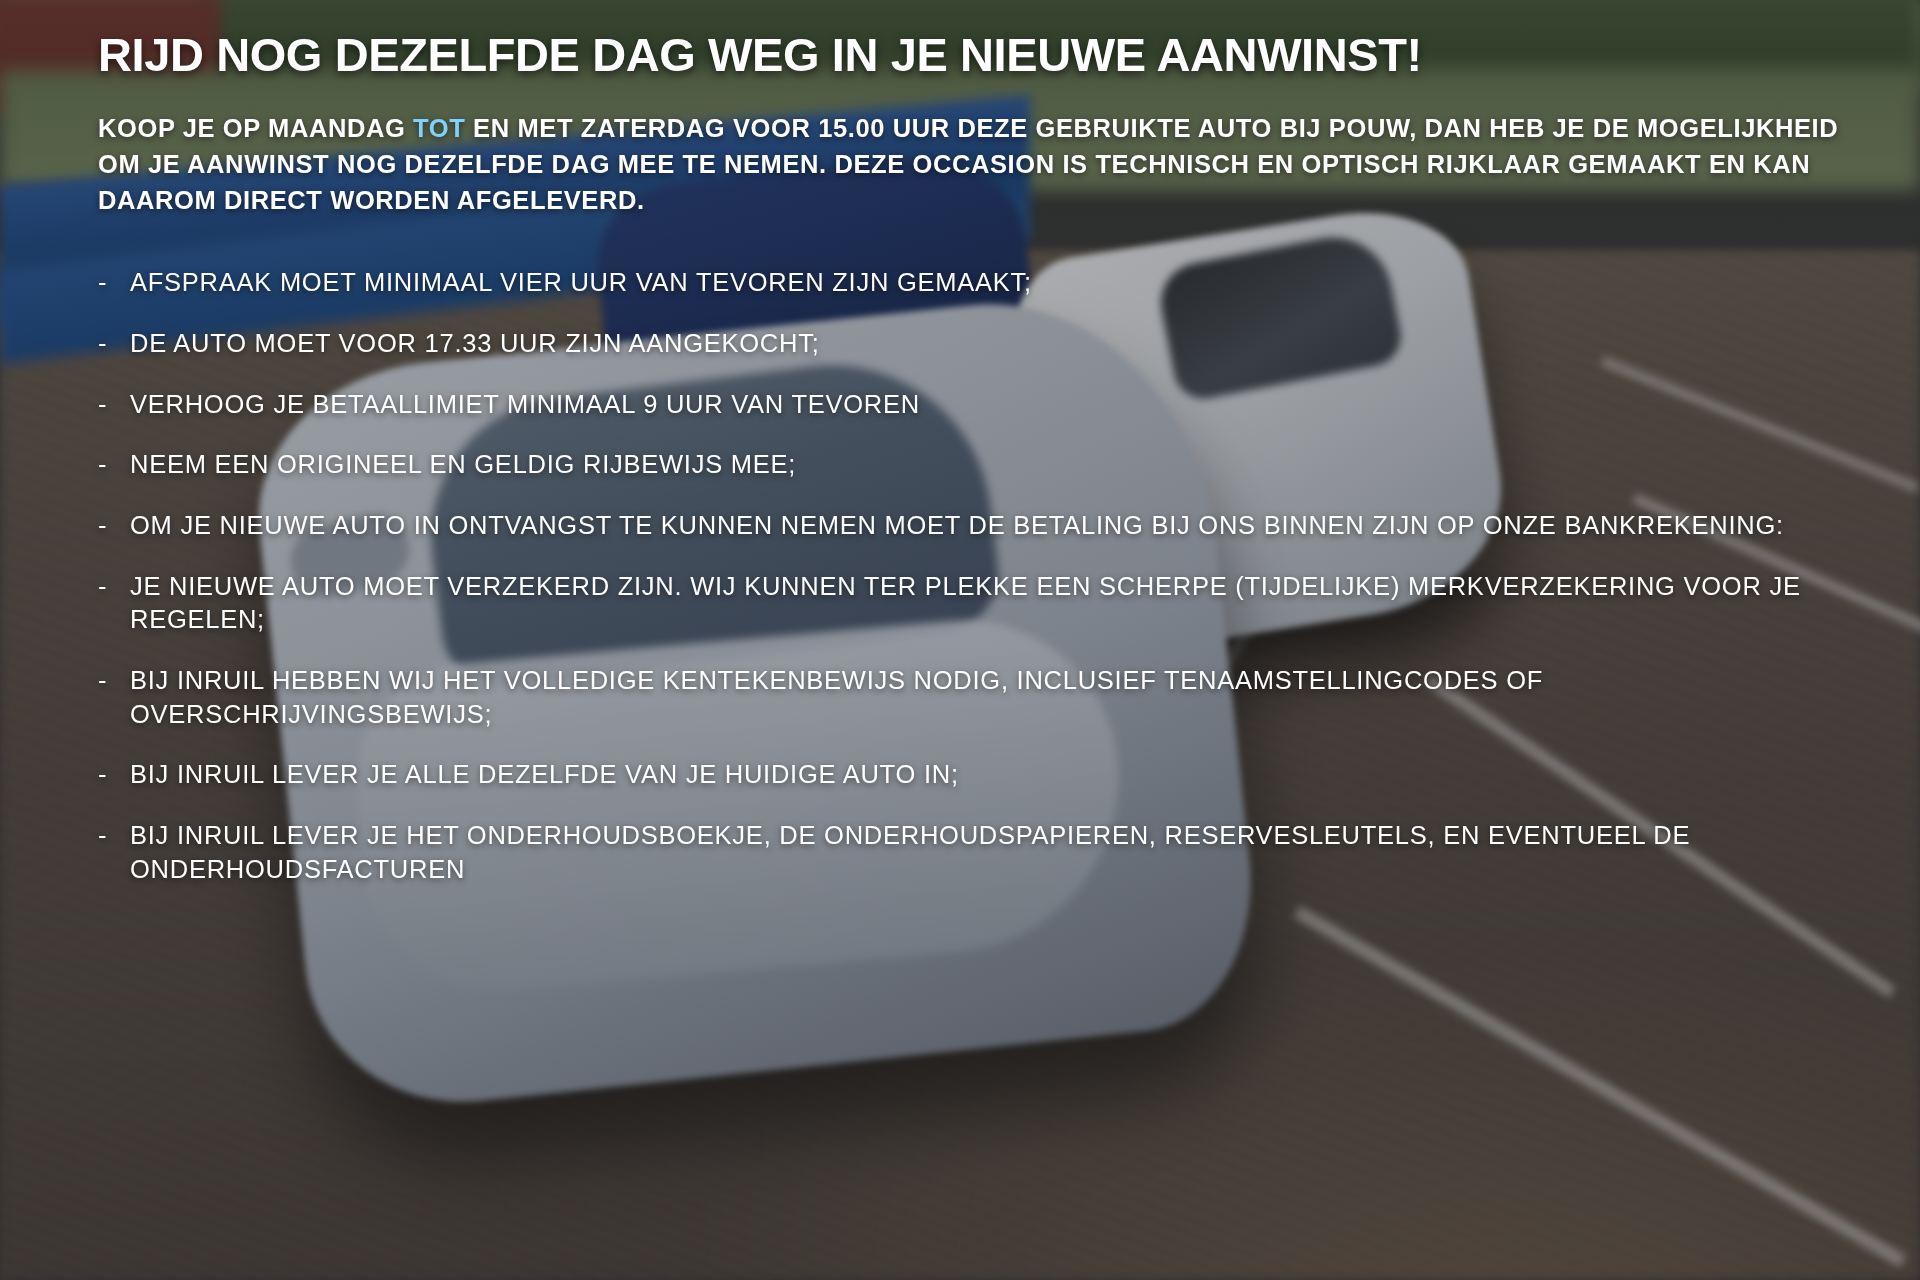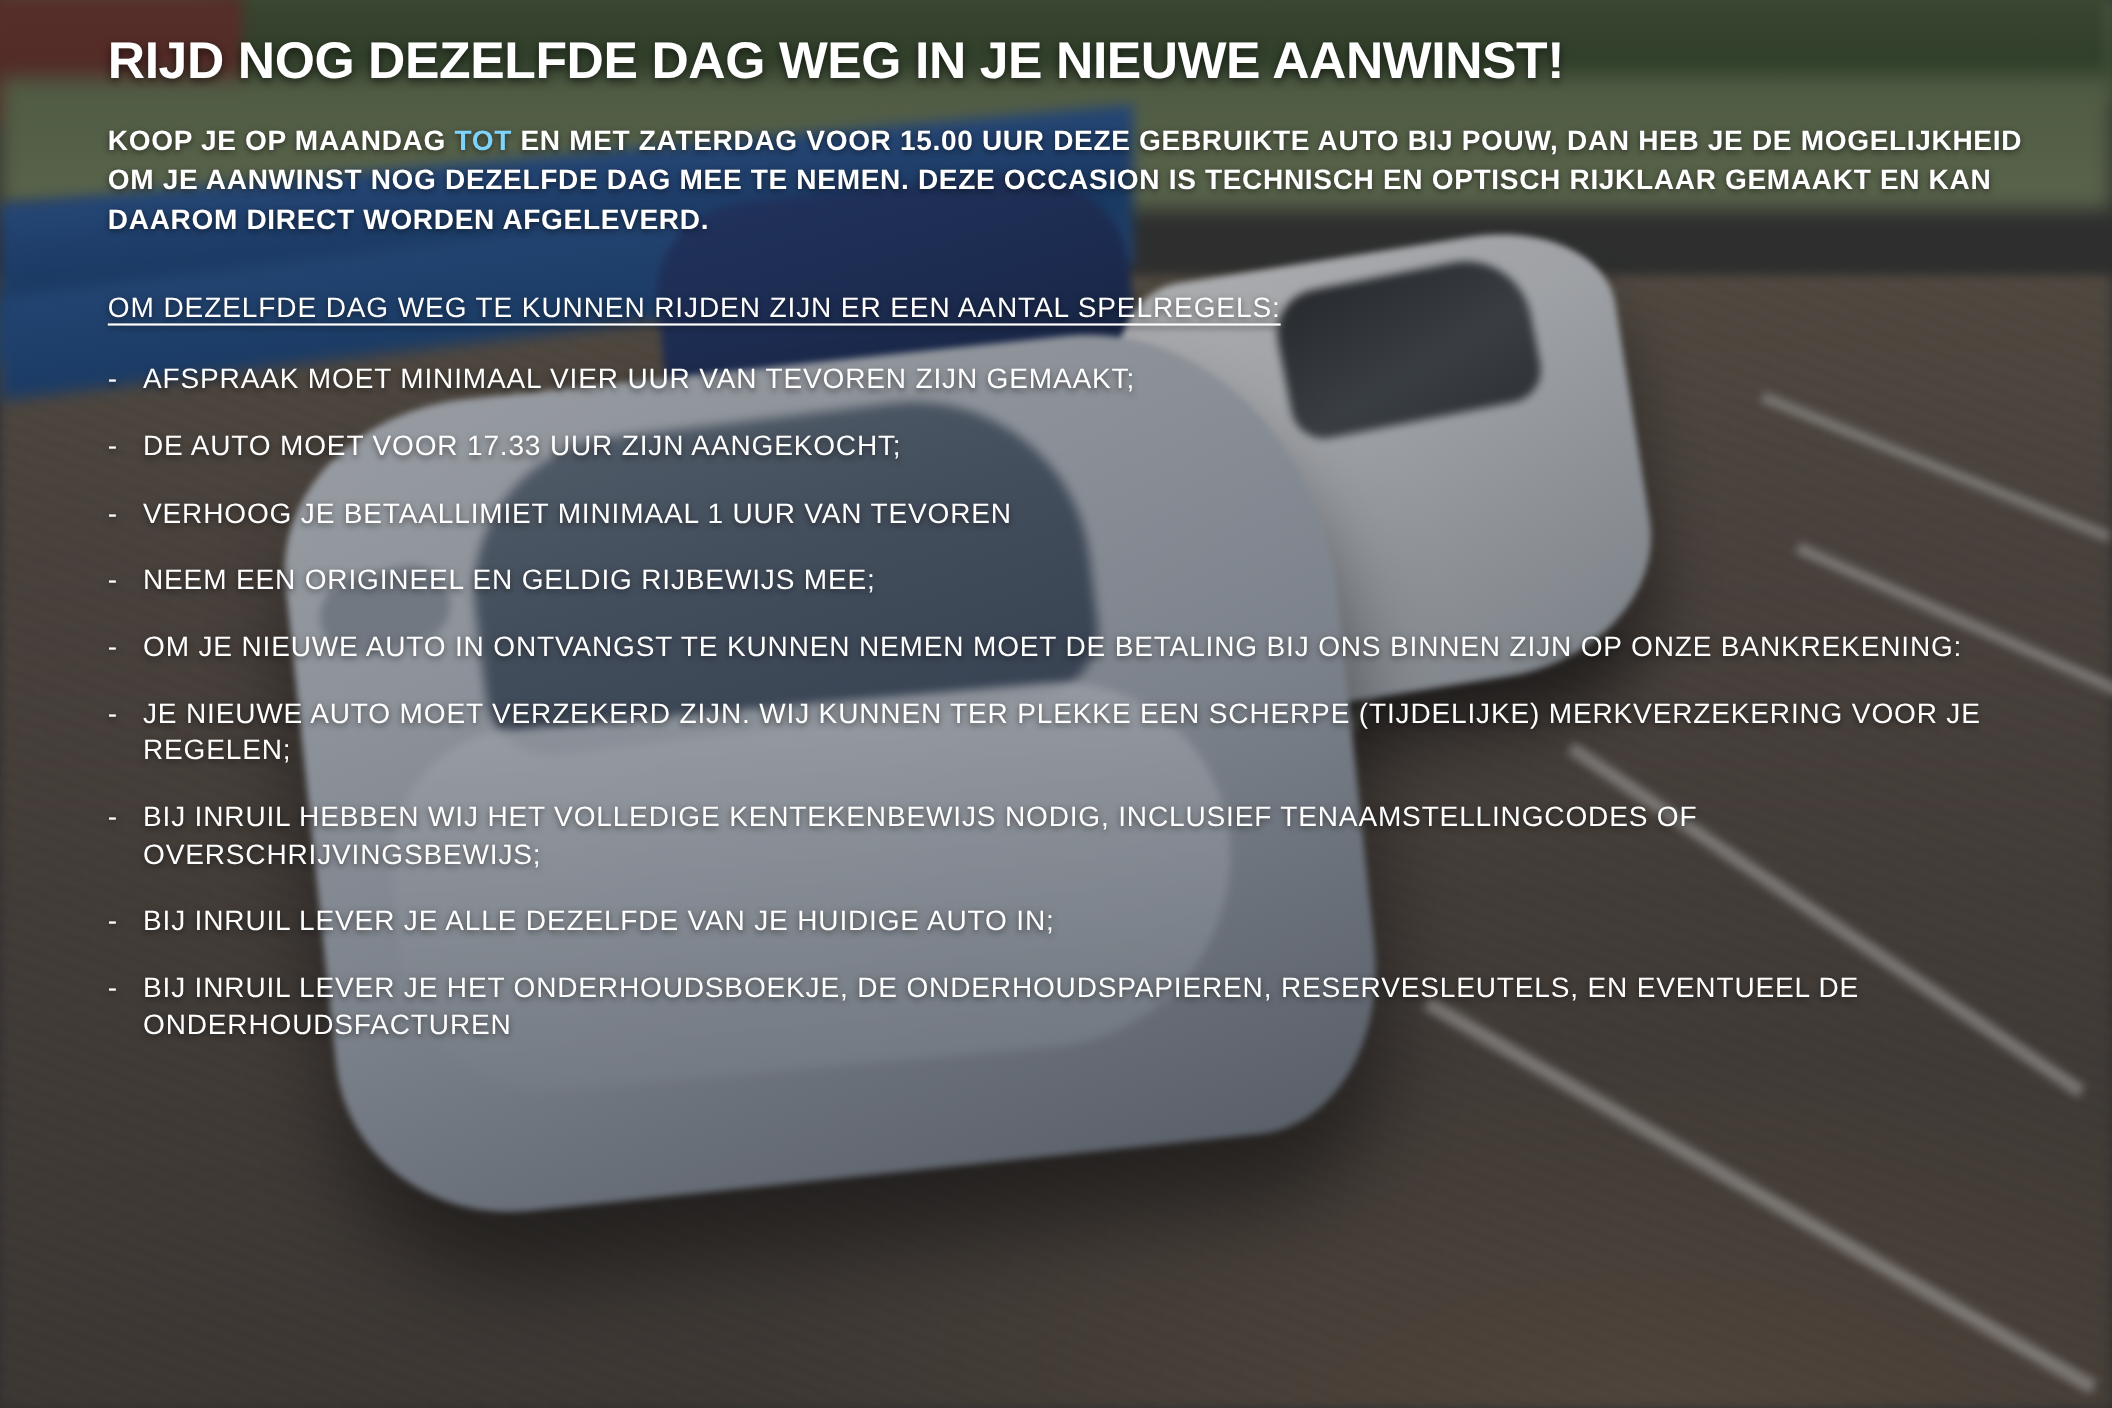--- a/index.html
+++ b/index.html
@@ -270,34 +270,33 @@
   </div>
 
   <div class="overlay"></div>
 
   <div class="content">
 
     <h1 class="headline">RIJD NOG DEZELFDE DAG WEG IN JE NIEUWE AANWINST!</h1>
 
     <p class="intro"><span>KOOP JE OP MAANDAG </span><span class="hl">TOT</span><span> EN MET ZATERDAG VOOR 15.00 UUR DEZE GEBRUIKTE AUTO BIJ POUW, DAN HEB JE DE MOGELIJKHEID OM JE AANWINST NOG DEZELFDE DAG MEE TE NEMEN. DEZE OCCASION IS TECHNISCH EN OPTISCH RIJKLAAR GEMAAKT EN KAN DAAROM DIRECT WORDEN AFGELEVERD.</span></p>
 
-    <p class="subhead">OM DEZELFDE DAG WEG TE KUNNEN RIJDEN ZIJN ER EEN AANTAL SPELREGELS:</p>
 
     <ul class="bullets">
       <li class="bullet">
         <span class="dash">-</span>
         <span class="btext">AFSPRAAK MOET MINIMAAL VIER UUR VAN TEVOREN ZIJN GEMAAKT;</span>
       </li>
       <li class="bullet">
         <span class="dash">-</span>
         <span class="btext">DE AUTO MOET VOOR 17.33 UUR ZIJN AANGEKOCHT;</span>
       </li>
       <li class="bullet">
         <span class="dash">-</span>
-        <span class="btext">VERHOOG JE BETAALLIMIET MINIMAAL 1 UUR VAN TEVOREN</span>
+        <span class="btext">VERHOOG JE BETAALLIMIET MINIMAAL 9 UUR VAN TEVOREN</span>
       </li>
       <li class="bullet">
         <span class="dash">-</span>
         <span class="btext">NEEM EEN ORIGINEEL EN GELDIG RIJBEWIJS MEE;</span>
       </li>
       <li class="bullet">
         <span class="dash">-</span>
         <span class="btext">OM JE NIEUWE AUTO IN ONTVANGST TE KUNNEN NEMEN MOET DE BETALING BIJ ONS BINNEN ZIJN OP ONZE BANKREKENING:</span>
       </li>
       <li class="bullet">

